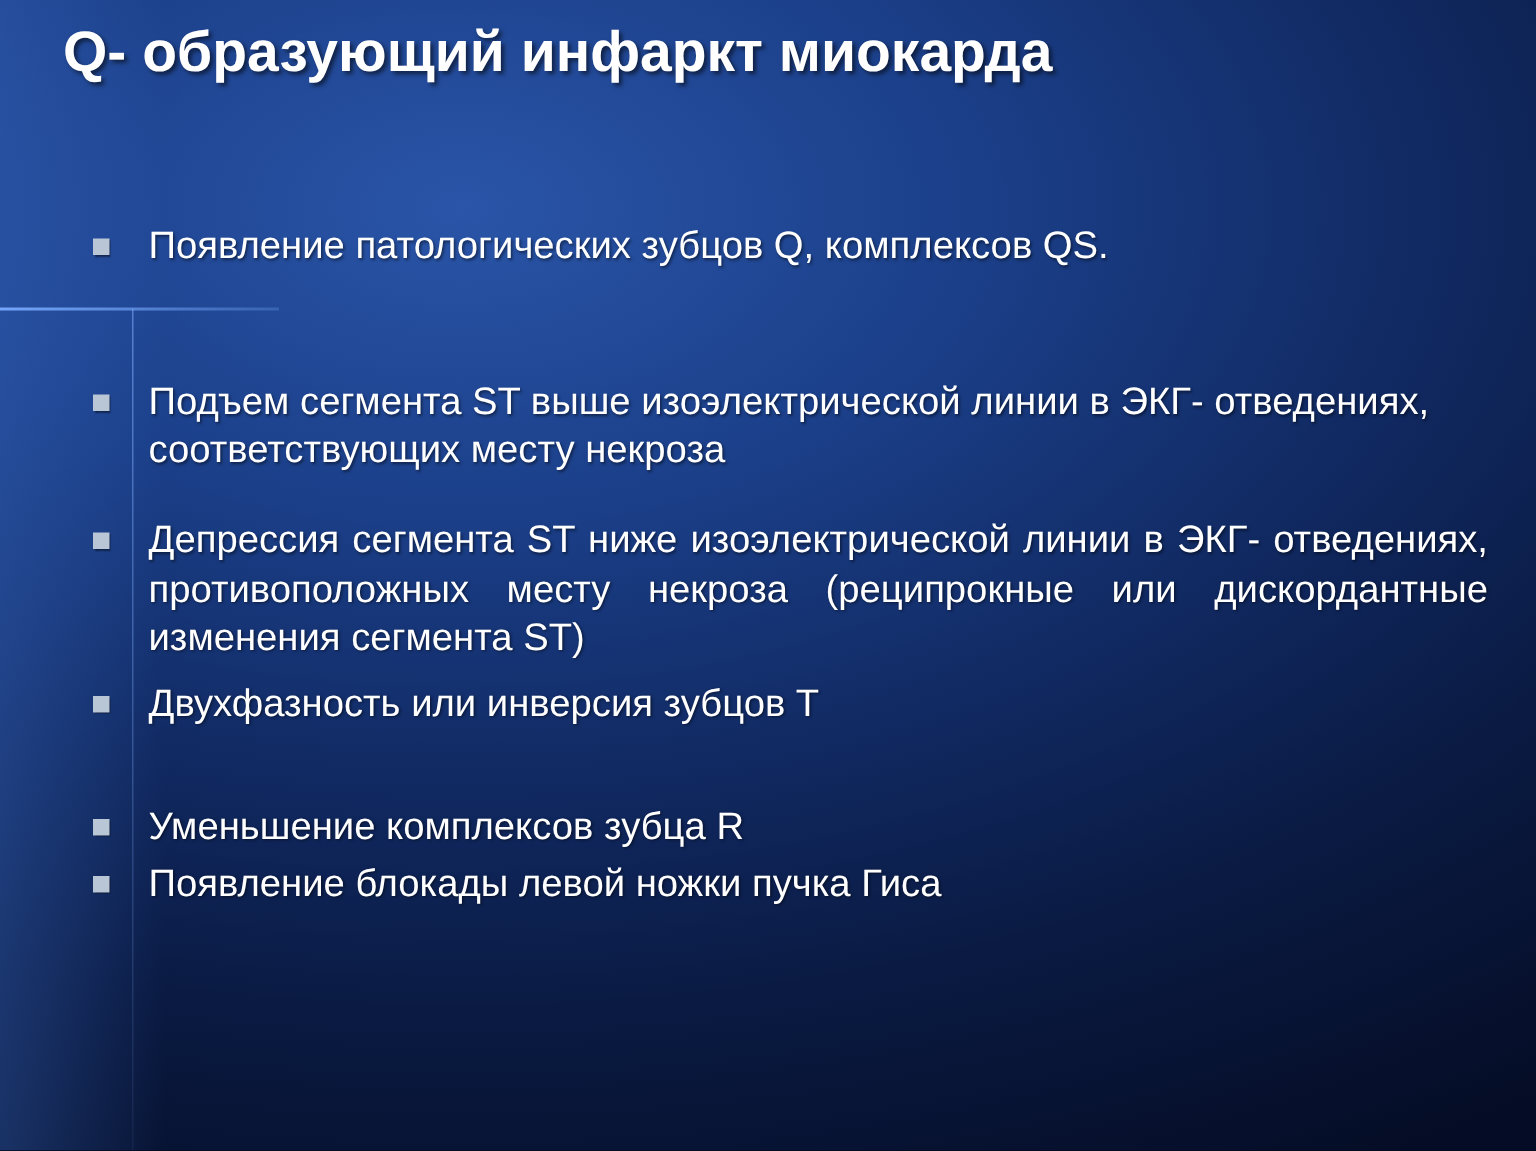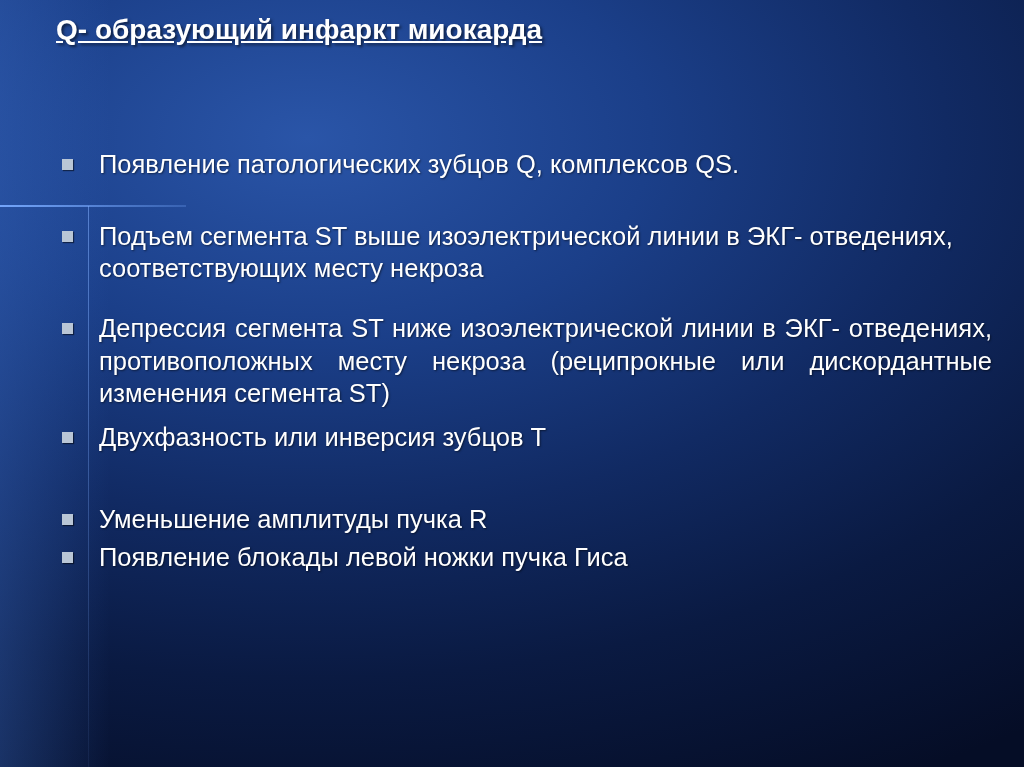--- a/index.html
+++ b/index.html
@@ -49,30 +49,29 @@
     position: absolute;
     left: 88px;
     top: 206px;
     width: 1px;
     height: 561px;
     background: linear-gradient(to bottom, rgba(130,175,255,0.55), rgba(120,160,240,0.08));
   }
 
   .title {
     position: absolute;
-    left: 56px;
+    left: 42px;
     top: 14px;
     width: 900px;
     color: #ffffff;
-    font-size: 28px;
+    font-size: 38px;
     line-height: 1.12;
     font-weight: bold;
     letter-spacing: 0px;
     text-shadow: 2px 2px 3px rgba(0,0,0,0.55);
-    text-decoration: underline;
   }
 
   .body {
     position: absolute;
     left: 40px;
     top: 148px;
     width: 952px;
   }
 
   .bullet {
@@ -96,21 +95,21 @@
 
   .bullet .text {
     flex: 1 1 auto;
   }
 
   .b-just .text {
     text-align: justify;
   }
 
   
-  .gap-1 { margin-bottom: 40px; }
+  .gap-1 { margin-bottom: 72px; }
   .gap-2 { margin-bottom: 28px; }
   .gap-3 { margin-bottom: 12px; justify-content: center; }
   .gap-4 { margin-bottom: 50px; }
   .gap-5 { margin-bottom: 6px; }
 </style>
 </head>
 <body>
 
 <div class="slide">
 
@@ -136,21 +135,21 @@
       <span class="text">Депрессия     сегмента  ST  ниже  изоэлектрической линии  в  ЭКГ-  отведениях,  противоположных  месту некроза (реципрокные или дискордантные изменения сегмента ST)</span>
     </div>
 
     <div class="bullet gap-4">
       <span class="marker"></span>
       <span class="text">Двухфазность  или инверсия зубцов Т</span>
     </div>
 
     <div class="bullet gap-5">
       <span class="marker"></span>
-      <span class="text">Уменьшение амплитуды пучка R</span>
+      <span class="text">Уменьшение комплексов зубца R</span>
     </div>
 
     <div class="bullet">
       <span class="marker"></span>
       <span class="text">Появление блокады левой ножки пучка Гиса</span>
     </div>
 
   </div>
 </div>
 

